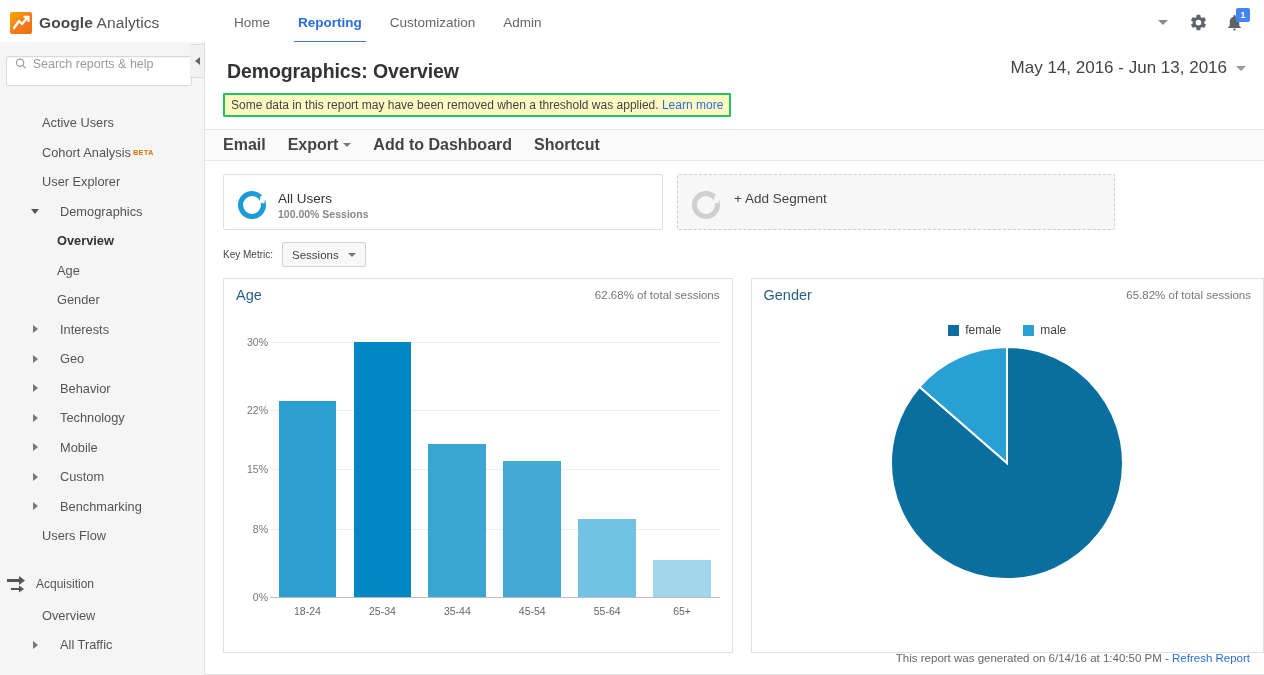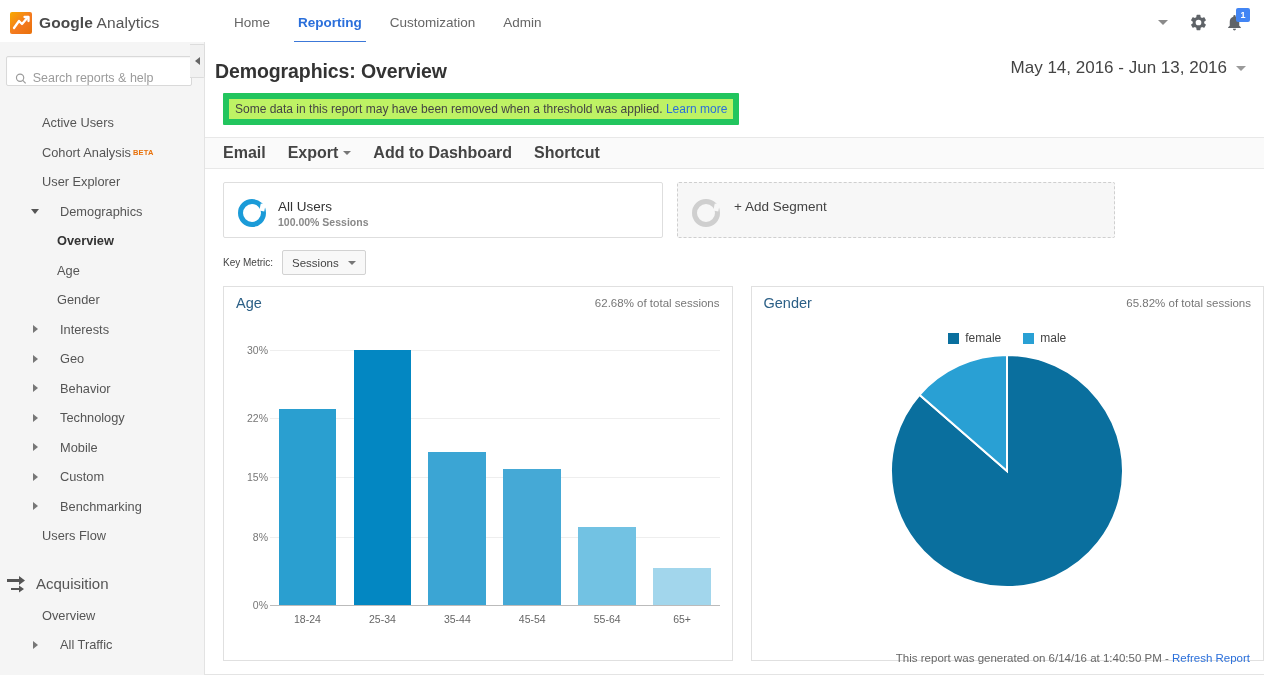--- a/index.html
+++ b/index.html
@@ -57,21 +57,21 @@
     font-weight: 700;
   }
 
   
   .sidebar {
     position: absolute; left: 0; top: 42px; width: 205px; height: 633px;
     background: #f5f5f5; border-right: 1px solid #e3e3e3; overflow: hidden;
   }
   .search-box {
     margin: 14px 12px 0 6px; height: 30px; background: #fff;
-    border: 1px solid #d9d9d9; border-radius: 2px; display: flex; align-items: flex-end;
+    border: 1px solid #d9d9d9; border-radius: 2px; display: flex; align-items: flex-start;
     padding: 0 8px; box-shadow: inset 0 1px 1px rgba(0,0,0,.04);
   }
   .search-box input {
     border: 0; outline: 0; font-size: 12.5px; color: #777; width: 100%;
     font-family: "Liberation Sans", sans-serif; background: transparent; margin-left: 6px;
   }
   .search-box input::placeholder { color: #9b9b9b; }
 
   .side-list { margin-top: 22px; }
   .side-row {
@@ -84,46 +84,46 @@
   .side-row.selected { font-weight: 700; color: #333; }
   .tri { width: 0; height: 0; position: absolute; }
   .tri.right { border-top: 4px solid transparent; border-bottom: 4px solid transparent; border-left: 5px solid #777; left: 33px; }
   .tri.down { border-left: 4px solid transparent; border-right: 4px solid transparent; border-top: 5px solid #555; left: 31px; }
   .beta {
     font-size: 7.5px; color: #e8710a; font-weight: 700; vertical-align: super;
     margin-left: 2px; letter-spacing: .2px;
   }
   .section-head {
     height: 34px; display: flex; align-items: center; padding-left: 36px;
-    font-size: 15px; color: #555; margin-top: 16px; cursor: pointer; position: relative;
+    font-size: 12px; color: #555; margin-top: 16px; cursor: pointer; position: relative;
   }
   .section-icon { position: absolute; left: 6px; top: 7px; width: 22px; height: 20px; }
 
   .collapse-tab {
     position: absolute; left: 190px; top: 44px; width: 15px; height: 34px;
     background: #f1f1f1; border: 1px solid #dcdcdc; border-left: none;
     border-radius: 0 2px 2px 0; display: flex; align-items: center; justify-content: center;
     cursor: pointer; z-index: 6;
   }
   .collapse-arrow { width: 0; height: 0; border-top: 4px solid transparent; border-bottom: 4px solid transparent; border-right: 5px solid #666; }
 
   
   .main { position: absolute; left: 205px; top: 42px; width: 1059px; height: 633px; background: #fff; overflow: hidden; }
 
-  .page-head { padding: 18px 18px 0 10px; position: relative; }
+  .page-head { padding: 18px 18px 0 22px; position: relative; }
   .page-title { font-size: 19.5px; color: #333; font-weight: 700; letter-spacing: -.1px; }
   .date-range {
     position: absolute; right: 18px; top: 16px; font-size: 17px; color: #444;
     display: flex; align-items: center; gap: 9px; cursor: pointer; white-space: nowrap;
   }
   .date-caret { width: 0; height: 0; border-left: 5px solid transparent; border-right: 5px solid transparent; border-top: 5px solid #9a9a9a; }
 
   .threshold-note {
-    display: inline-block; margin: 10px 0 0 18px; background: #bef264;
-    border: 6px solid #22c55e; padding: 3px 6px; font-size: 12px; color: #444;
+    display: inline-block; margin: 10px 0 0 18px; background: #fef9c3;
+    border: 2px solid #22c55e; padding: 3px 6px; font-size: 12px; color: #444;
     border-radius: 1px;
   }
   .threshold-note a { color: #2a6fdb; text-decoration: none; }
 
   .actionbar {
     margin-top: 12px; height: 32px; border-top: 1px solid #e8e8e8; border-bottom: 1px solid #e8e8e8;
     background: #fafafa; display: flex; align-items: center; padding-left: 18px; gap: 22px;
   }
   .action {
     font-size: 16px; color: #444; cursor: pointer; display: flex; align-items: center; gap: 5px;

